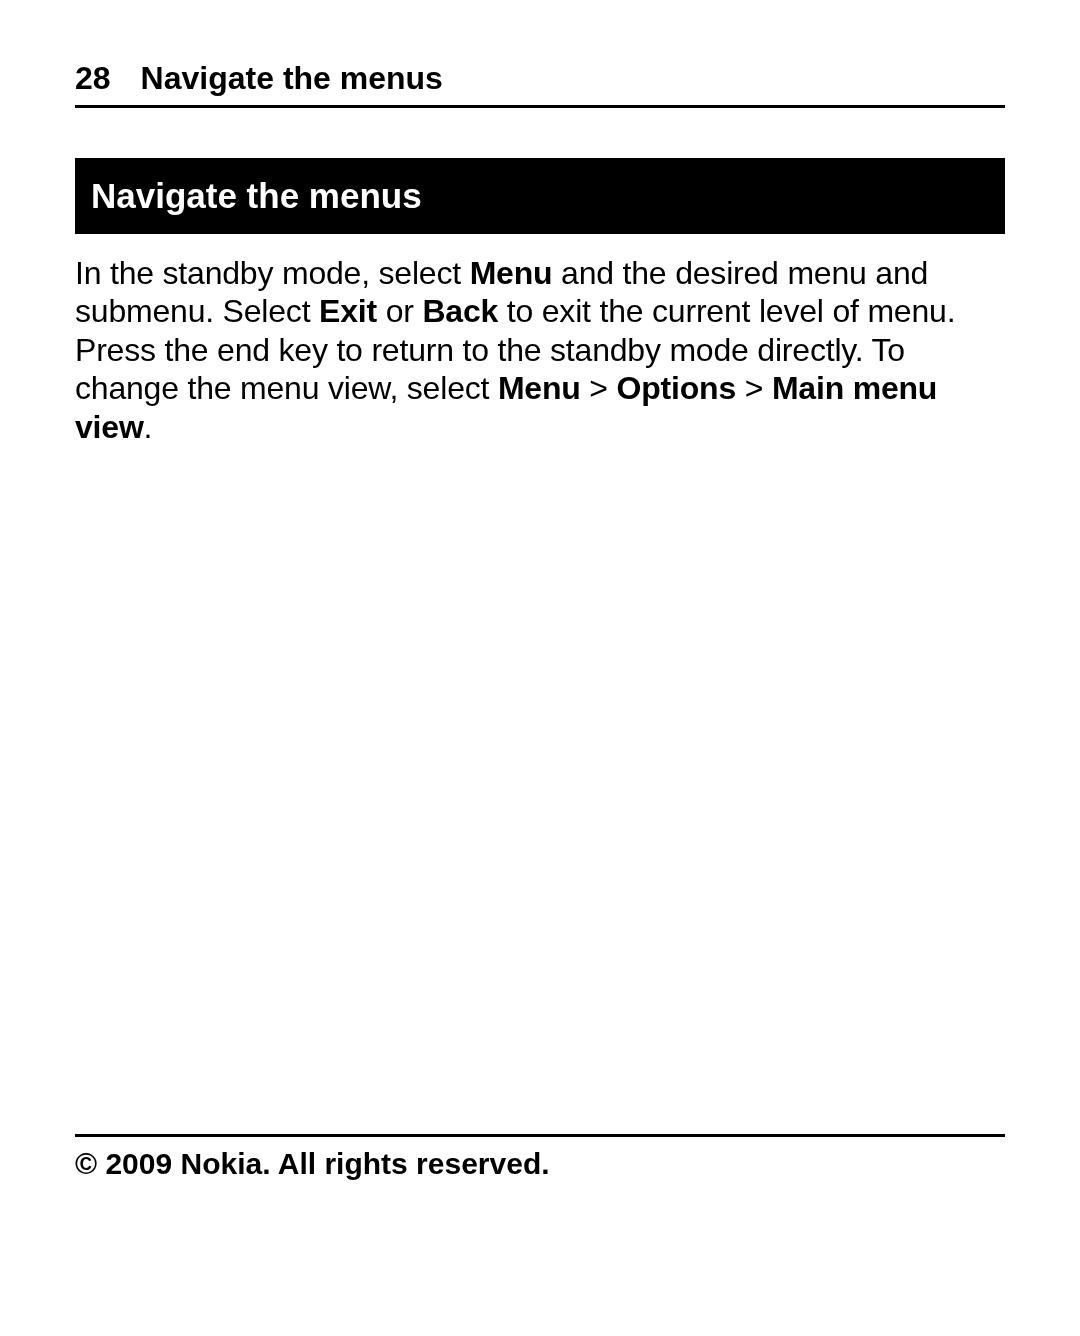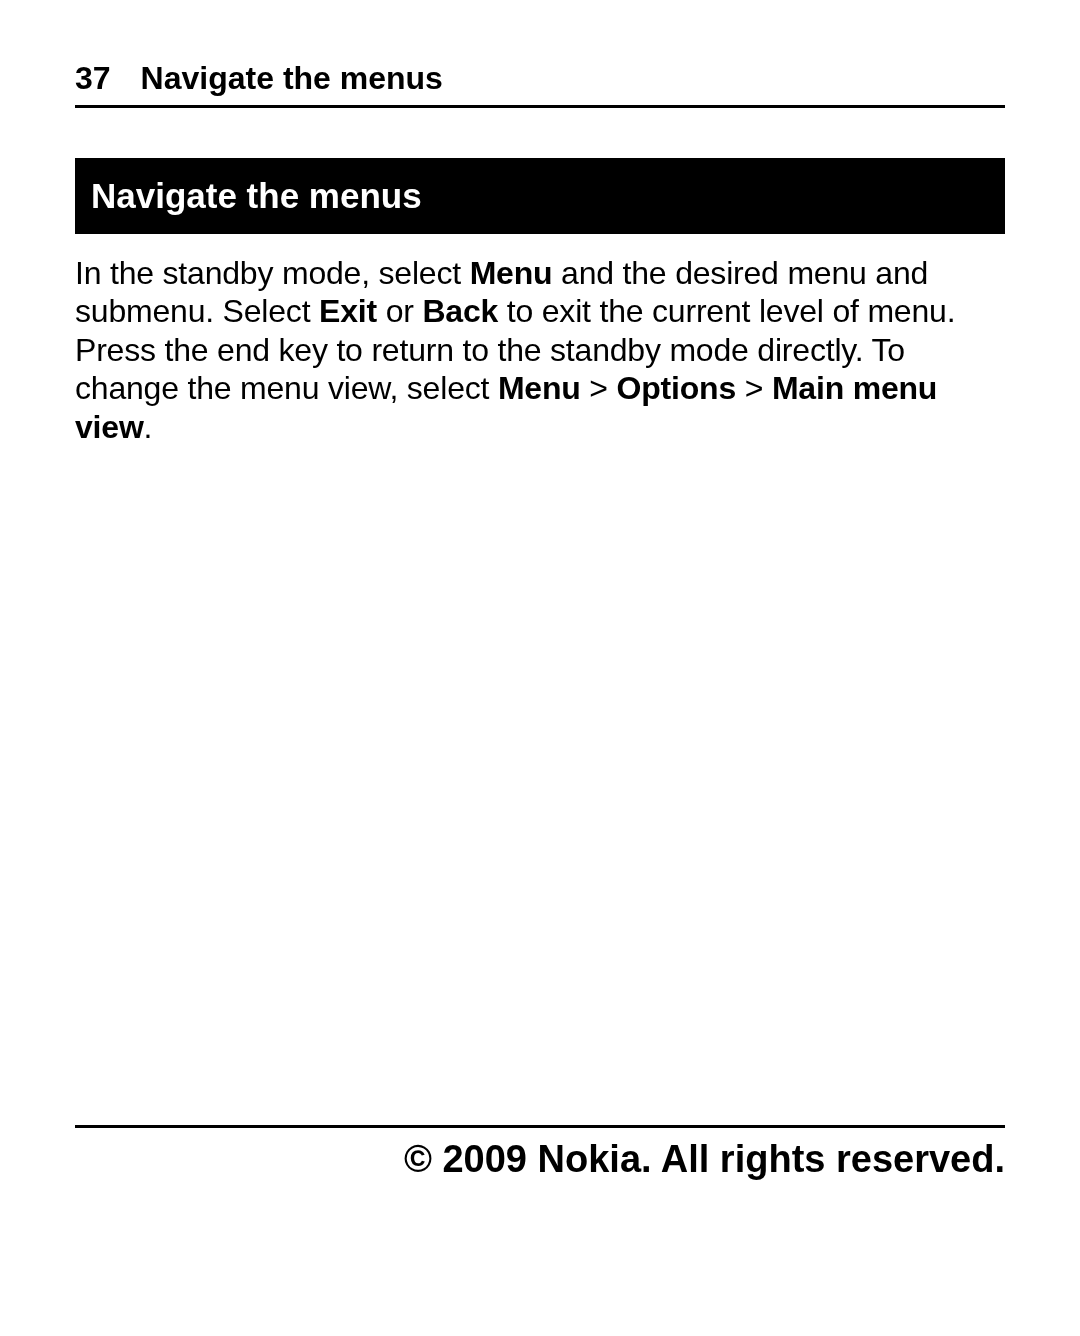--- a/index.html
+++ b/index.html
@@ -50,33 +50,32 @@
       font-weight: bold;
       margin-top: 8px;
     }
     .footer {
       position: absolute;
       bottom: 155px;
       left: 75px;
       right: 75px;
       border-top: 3px solid #000000;
       padding-top: 10px;
-      text-align: right;
       font-weight: bold;
-      font-size: 38px;
+      font-size: 30px;
     }
   </style>
 </head>
 <body>
 
 <div class="page">
 
   <div class="header">
     <div class="header-inner">
-      <span>37</span>
+      <span>28</span>
       <span>Navigate the menus</span>
     </div>
   </div>
 
   <div class="section-title-bar">Navigate the menus</div>
 
 
   <p class="body-text">
     <span>In the standby mode, select </span><span class="bold">Menu</span><span> and the desired menu and submenu. Select </span><span class="bold">Exit</span><span> or </span><span class="bold">Back</span><span> to exit the current level of menu. Press the end key to return to the standby mode directly. To change the menu view, select </span><span class="bold">Menu</span><span> &gt; </span><span class="bold">Options</span><span> &gt; </span><span class="bold">Main menu view</span><span>.</span>
   </p>

